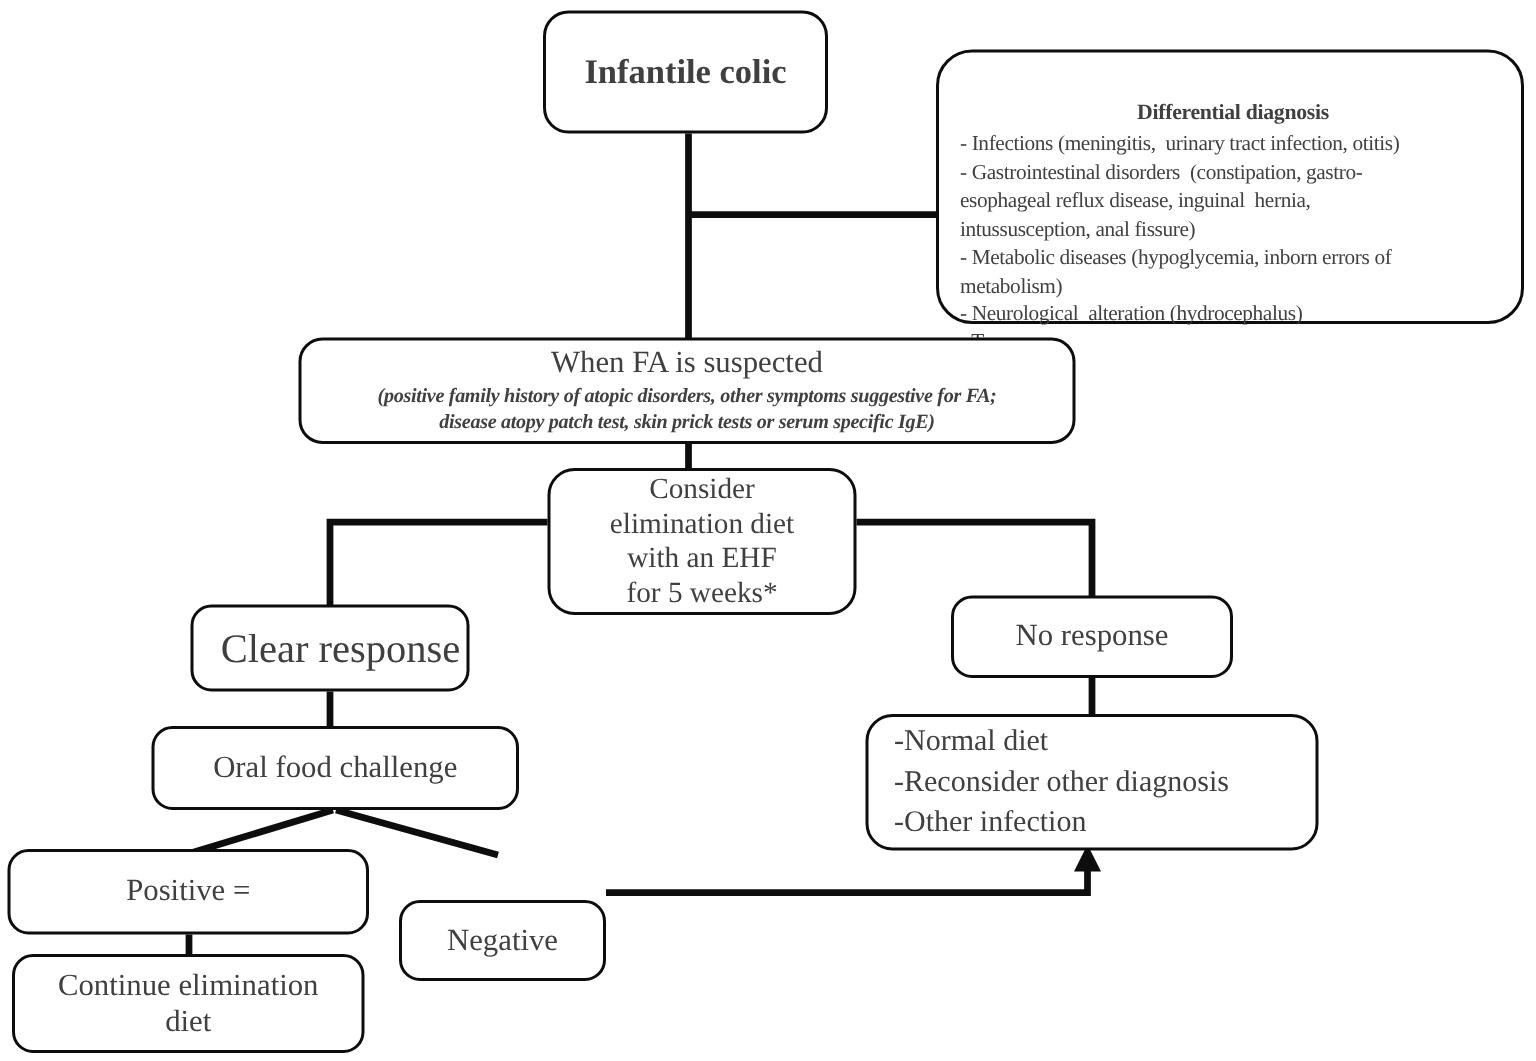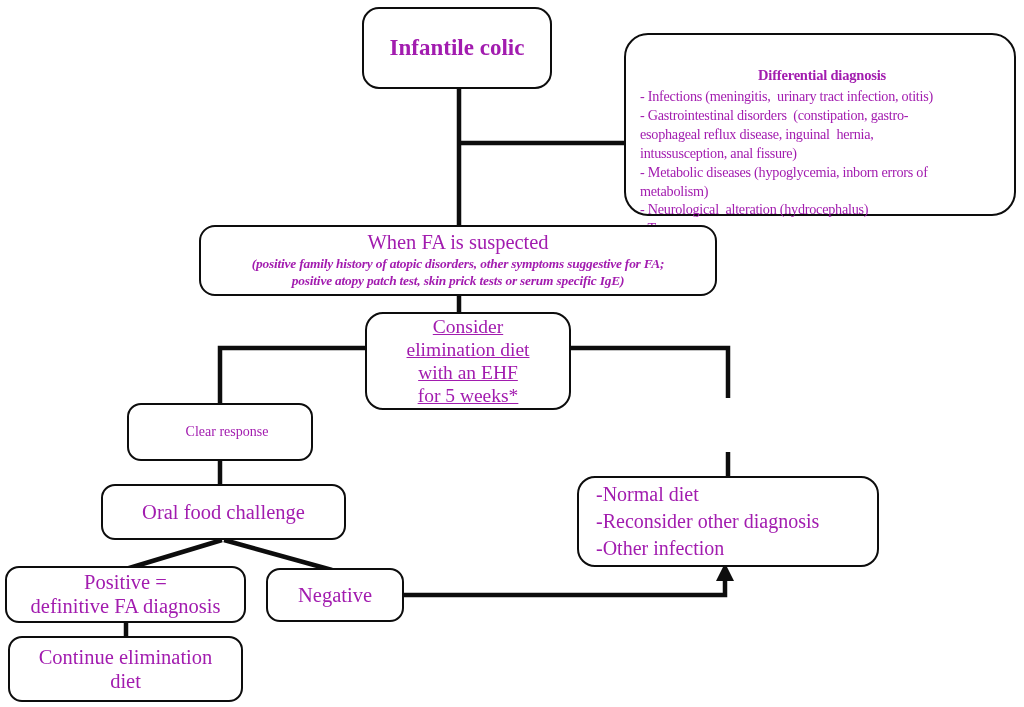--- a/index.html
+++ b/index.html
@@ -7,21 +7,21 @@
     padding: 0;
     background: #ffffff;
   }
   #canvas {
     position: relative;
     width: 1024px;
     height: 707px;
     background: #ffffff;
     overflow: hidden;
     font-family: "Liberation Serif", "DejaVu Serif", serif;
-    color: #a21caf;
+    color: #404040;
   }
   #connectors {
     position: absolute;
     left: 0;
     top: 0;
     width: 1024px;
     height: 707px;
   }
   .node {
     position: absolute;
@@ -78,25 +78,24 @@
     font-style: italic;
     font-weight: bold;
     line-height: 1.28;
     letter-spacing: -0.2px;
   }
   .n-consider {
     left: 365px; top: 312px; width: 206px; height: 98px;
     font-size: 19.5px;
     border-radius: 18px;
     line-height: 1.18;
-    text-decoration: underline;
   }
   .n-clear {
     left: 127px; top: 403px; width: 186px; height: 58px;
-    font-size: 14px;
+    font-size: 27px;
     padding-left: 14px;
   }
   .n-noresp {
     left: 634px; top: 397px; width: 188px; height: 55px;
     font-size: 20.5px;
   }
   .n-oral {
     left: 101px; top: 484px; width: 245px; height: 56px;
     font-size: 20.5px;
   }
@@ -109,21 +108,21 @@
     padding-left: 17px;
     font-size: 20px;
     line-height: 1.36;
   }
   .n-positive {
     left: 5px; top: 566px; width: 241px; height: 57px;
     font-size: 20.5px;
     line-height: 1.15;
   }
   .n-negative {
-    left: 266px; top: 568px; width: 138px; height: 54px;
+    left: 266px; top: 600px; width: 138px; height: 54px;
     font-size: 20.5px;
     text-align: right;
   }
   .n-continue {
     left: 8px; top: 636px; width: 235px; height: 66px;
     font-size: 20.5px;
     line-height: 1.18;
   }
 </style>
 </head>
@@ -173,48 +172,50 @@
       <div>- Metabolic diseases (hypoglycemia, inborn errors of
 metabolism)</div>
       <div>- Neurological  alteration (hydrocephalus)</div>
       <div>- Trauma</div>
     </div>
   </div>
 
   <div class="node n-fa">
     <div class="fa-title">When FA is suspected</div>
     <div class="fa-sub">(positive family history of atopic disorders,  other symptoms suggestive for FA;</div>
-    <div class="fa-sub">positive atopy patch test, skin prick tests or serum specific IgE)</div>
+    <div class="fa-sub">disease atopy patch test, skin prick tests or serum specific IgE)</div>
   </div>
 
   <div class="node n-consider">
     <div>Consider</div>
     <div>elimination diet</div>
     <div>with an EHF</div>
     <div>for 5 weeks*</div>
   </div>
 
   <div class="node n-clear">
     <div>Clear response</div>
   </div>
 
+  <div class="node n-noresp">
+    <div>No response</div>
+  </div>
 
   <div class="node n-oral">
     <div>Oral food challenge</div>
   </div>
 
   <div class="node n-normal">
     <div>-Normal diet</div>
     <div>-Reconsider other diagnosis</div>
     <div>-Other infection</div>
   </div>
 
   <div class="node n-positive">
     <div>Positive =</div>
-    <div>definitive FA diagnosis</div>
   </div>
 
   <div class="node n-negative">
     <div>Negative</div>
   </div>
 
   <div class="node n-continue">
     <div>Continue elimination</div>
     <div>diet</div>
   </div>

